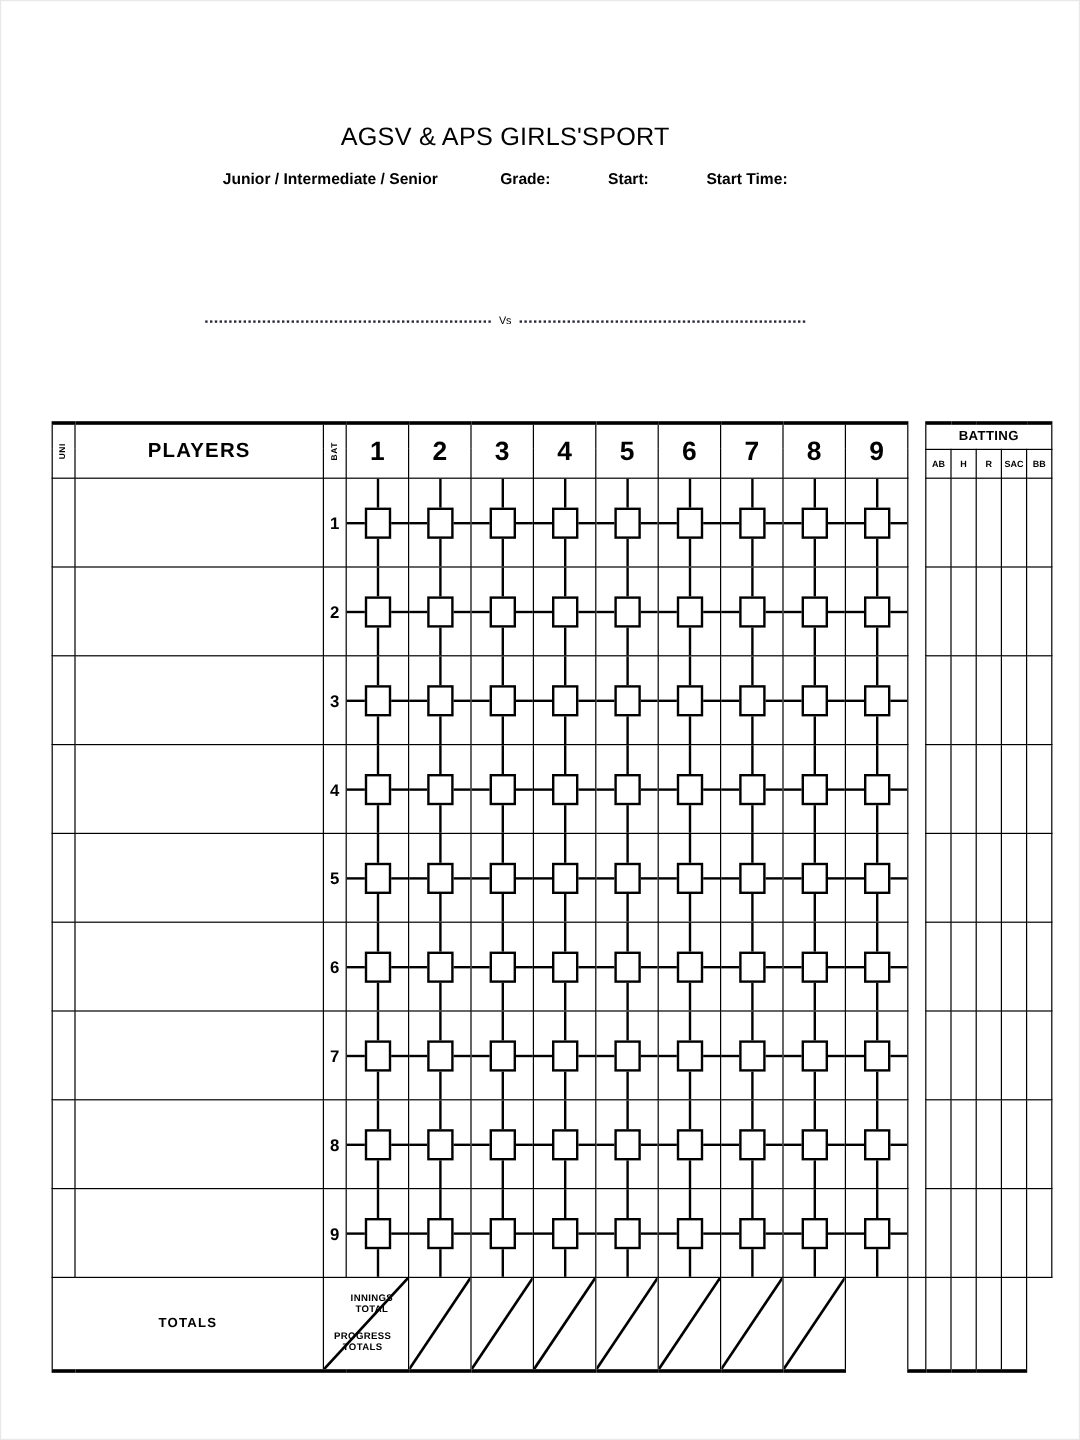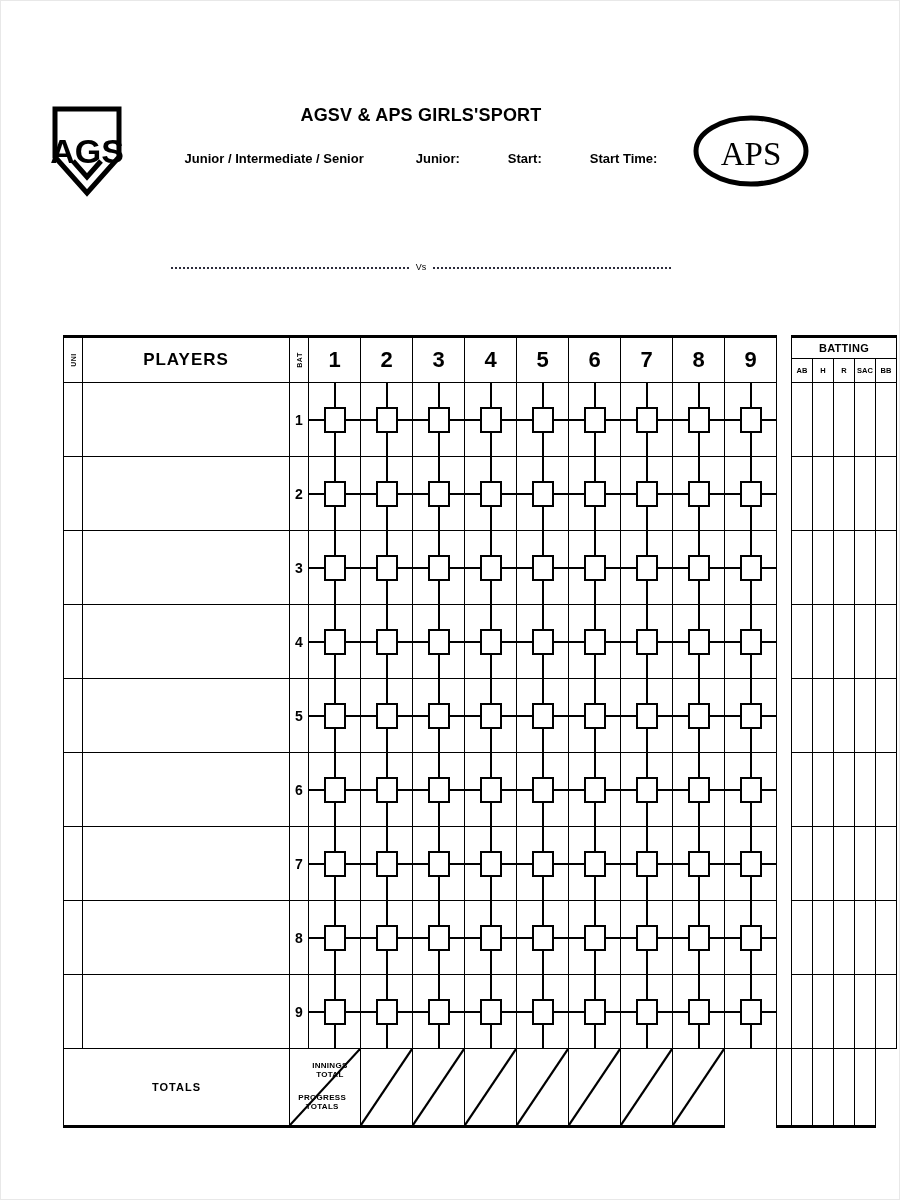--- a/index.html
+++ b/index.html
@@ -44,28 +44,28 @@
     width: 120px; height: 76px;
   }
 
   .title-block {
     position: absolute;
     left: 150px; top: 0px;
     width: 540px;
     text-align: center;
   }
   .title-line1, .title-line2 {
-    font-weight: bold;
-    font-size: 18px;
+    font-weight: normal;
+    font-size: 21px;
     letter-spacing: 0.2px;
     line-height: 36px;
     white-space: nowrap;
   }
   .subtitle-row {
-    margin-top: 18px;
+    margin-top: 8px;
     font-weight: bold;
     font-size: 13px;
     display: flex;
     justify-content: center;
     align-items: baseline;
     white-space: nowrap;
   }
   .sub-grade { margin-left: 52px; }
   .sub-date  { margin-left: 48px; }
   .sub-start { margin-left: 48px; }
@@ -88,23 +88,22 @@
     font-size: 9px;
     font-weight: normal;
     padding: 0 7px;
     position: relative;
     top: 3px;
   }
 
   
   .sheet {
     position: absolute;
-    left: 42px; top: 334px;
+    left: 42px; top: 350px;
     width: 818px;
-    margin-left: 20px;
   }
   table.score {
     border-collapse: collapse;
     table-layout: fixed;
     width: 818px;
     font-family: "Liberation Sans", sans-serif;
   }
   table.score td, table.score th {
     border: 1px solid #000;
     padding: 0;
@@ -245,44 +244,31 @@
   .thick-top { border-top: 3px solid #000 !important; }
   .thick-bot { border-bottom: 3px solid #000 !important; }
 </style>
 </head>
 <body>
 
 <div id="page">
 
   <div class="header">
 
-    <div class="logo-ags">
-      <svg viewBox="0 0 72 92" width="72" height="92" aria-hidden="true">
-        <path d="M4 4 H68 V52 L36 88 L4 52 Z" fill="none" stroke="#000" stroke-width="5"></path>
-        <text x="36" y="58" text-anchor="middle" font-family="Liberation Sans, sans-serif" font-size="34" font-weight="bold" fill="#000">AGS</text>
-        <path d="M22 56 L36 72 L50 56" fill="none" stroke="#000" stroke-width="5"></path>
-      </svg>
-    </div>
 
     <div class="title-block">
       <div class="title-line1">AGSV &amp; APS GIRLS'SPORT</div>
       <div class="subtitle-row">
         <span>Junior  /  Intermediate  /  Senior</span>
-        <span class="sub-grade">Junior:</span>
+        <span class="sub-grade">Grade:</span>
         <span class="sub-date">Start:</span>
         <span class="sub-start">Start Time:</span>
       </div>
     </div>
 
-    <div class="logo-aps">
-      <svg viewBox="0 0 120 76" width="120" height="76" aria-hidden="true">
-        <ellipse cx="60" cy="38" rx="55" ry="33" fill="none" stroke="#000" stroke-width="5"></ellipse>
-        <text x="60" y="52" text-anchor="middle" font-family="Liberation Serif, serif" font-size="33" fill="#000">APS</text>
-      </svg>
-    </div>
   </div>
 
   <div class="vs-row">
     <span class="dotline"></span>
     <span class="vs-text">Vs</span>
     <span class="dotline"></span>
   </div>
 
   <div class="sheet">
     <table class="score">

